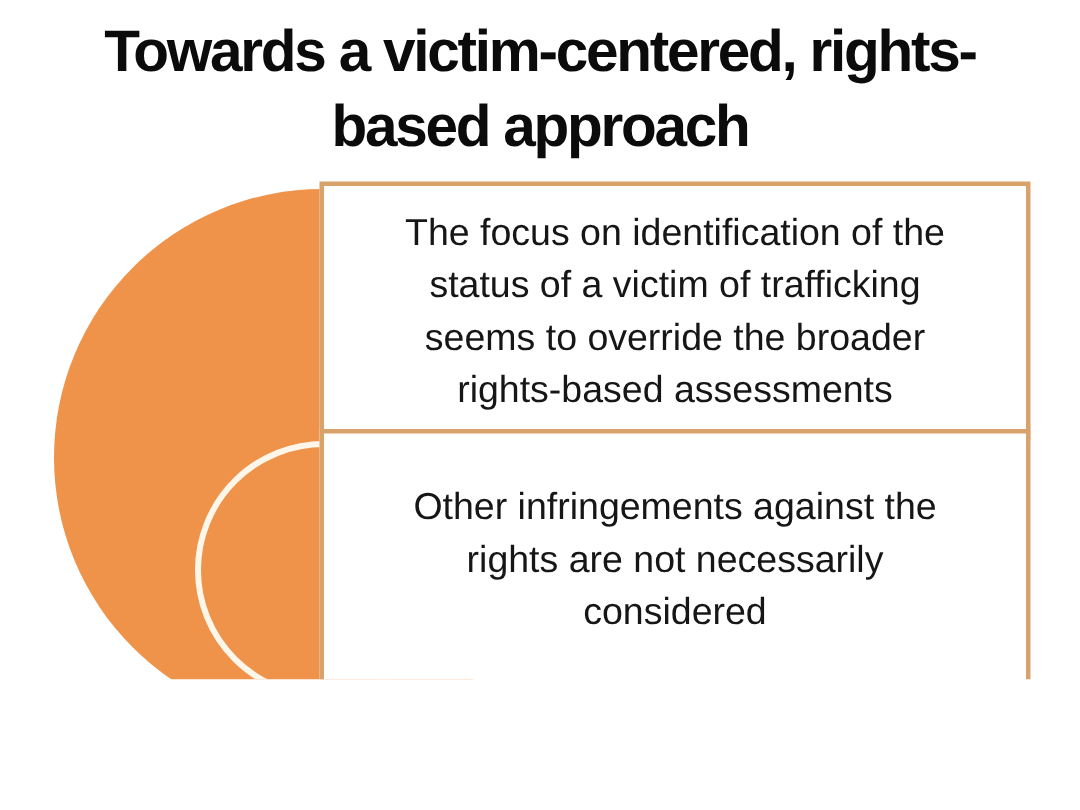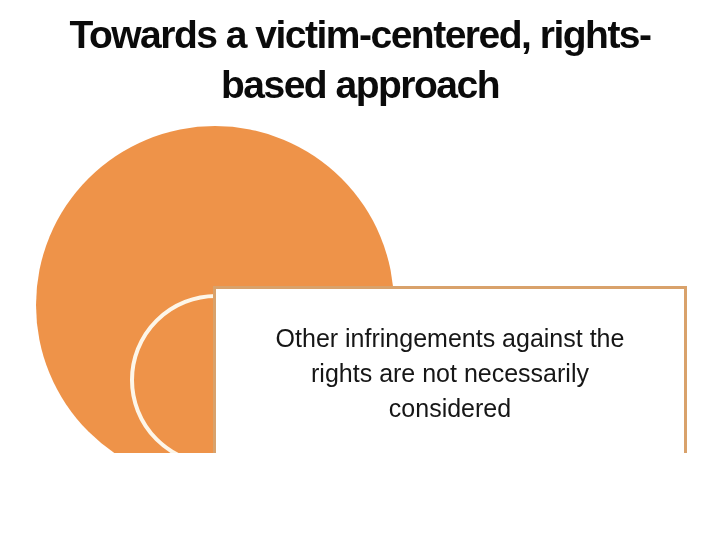--- a/index.html
+++ b/index.html
@@ -41,20 +41,26 @@
 
 <div class="slide">
 
   <div class="slide-title">Towards a victim-centered, rights-
 based approach</div>
 
   <div class="big-circle"></div>
 
   <div class="inner-circle"></div>
 
+  <div class="tbox box1">
+    <div class="callout-text">The focus on identification of the
+status of a victim of trafficking
+seems to override the broader
+rights-based assessments</div>
+  </div>
 
   <div class="tbox box2">
     <div class="callout-text">Other infringements against the
 rights are not necessarily
 considered</div>
   </div>
 
   <div class="tbox box3">
     <div class="callout-text"></div>
   </div>

